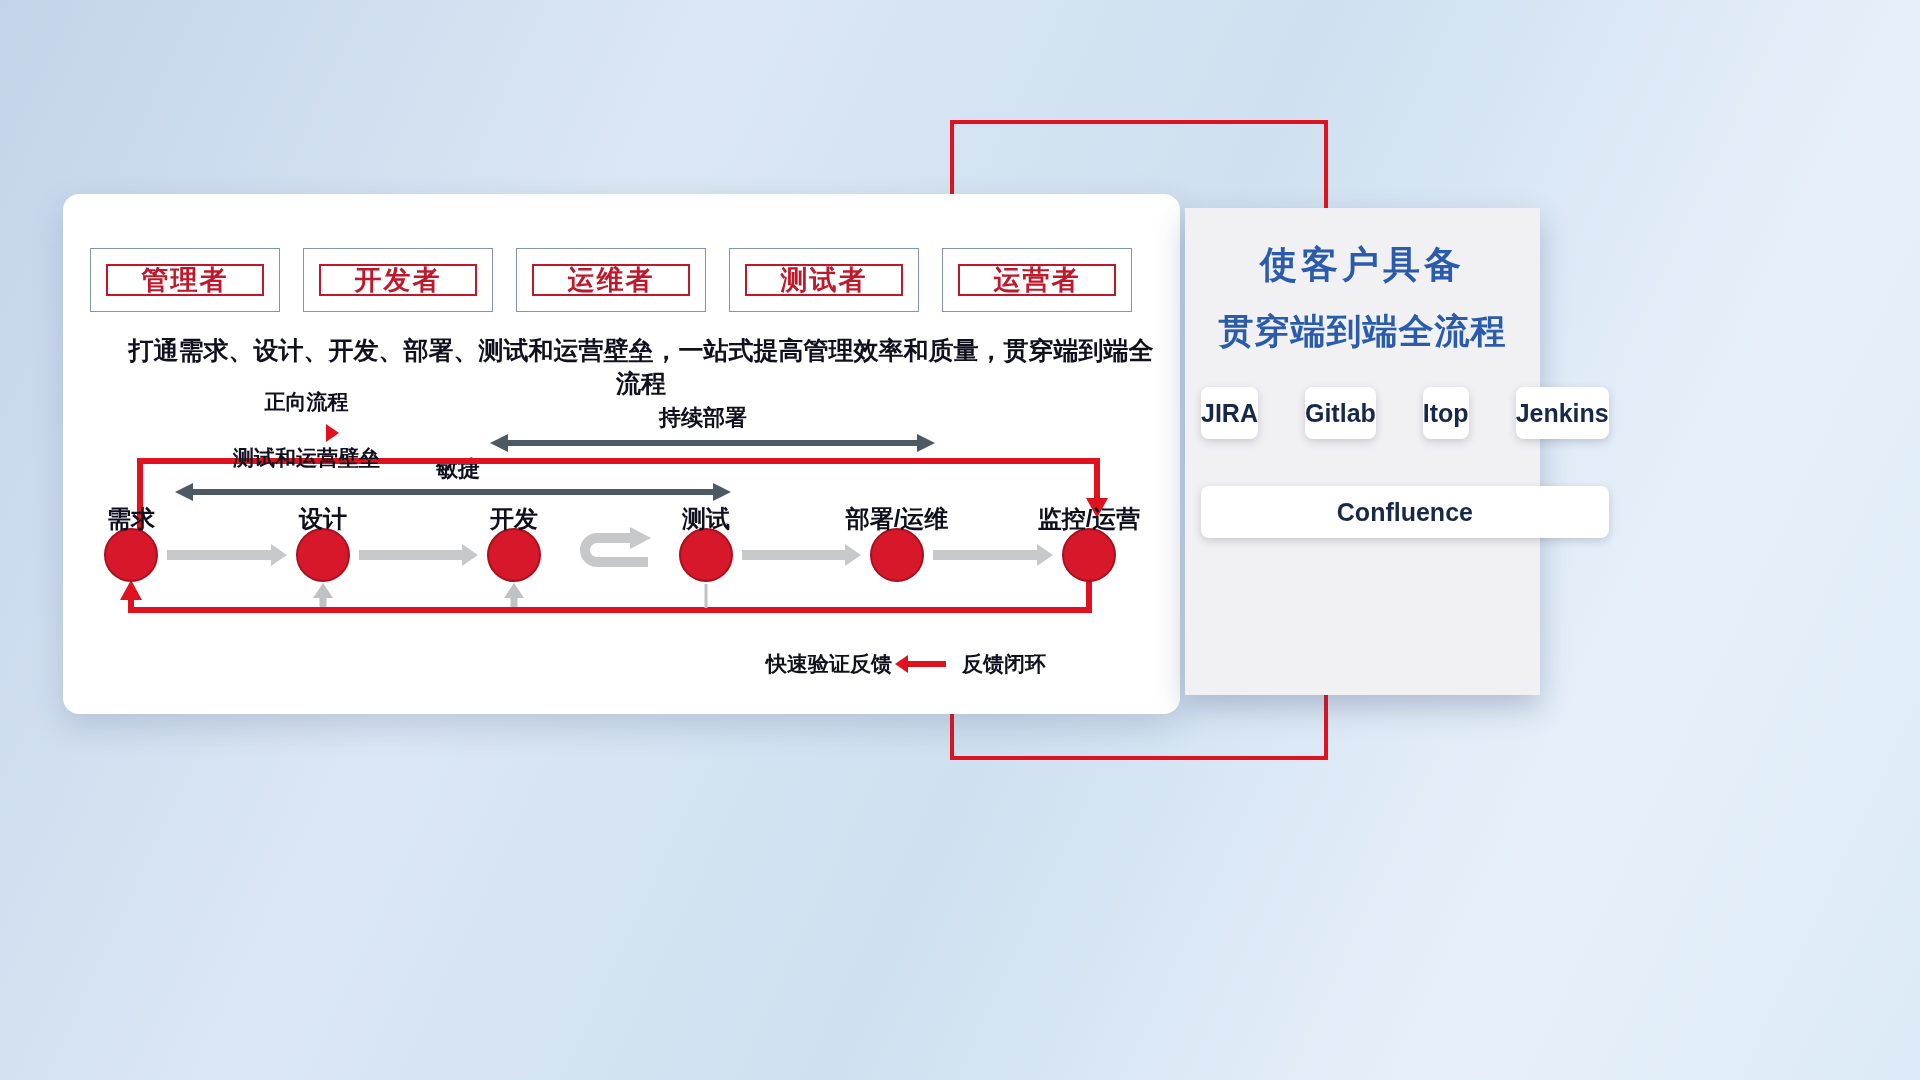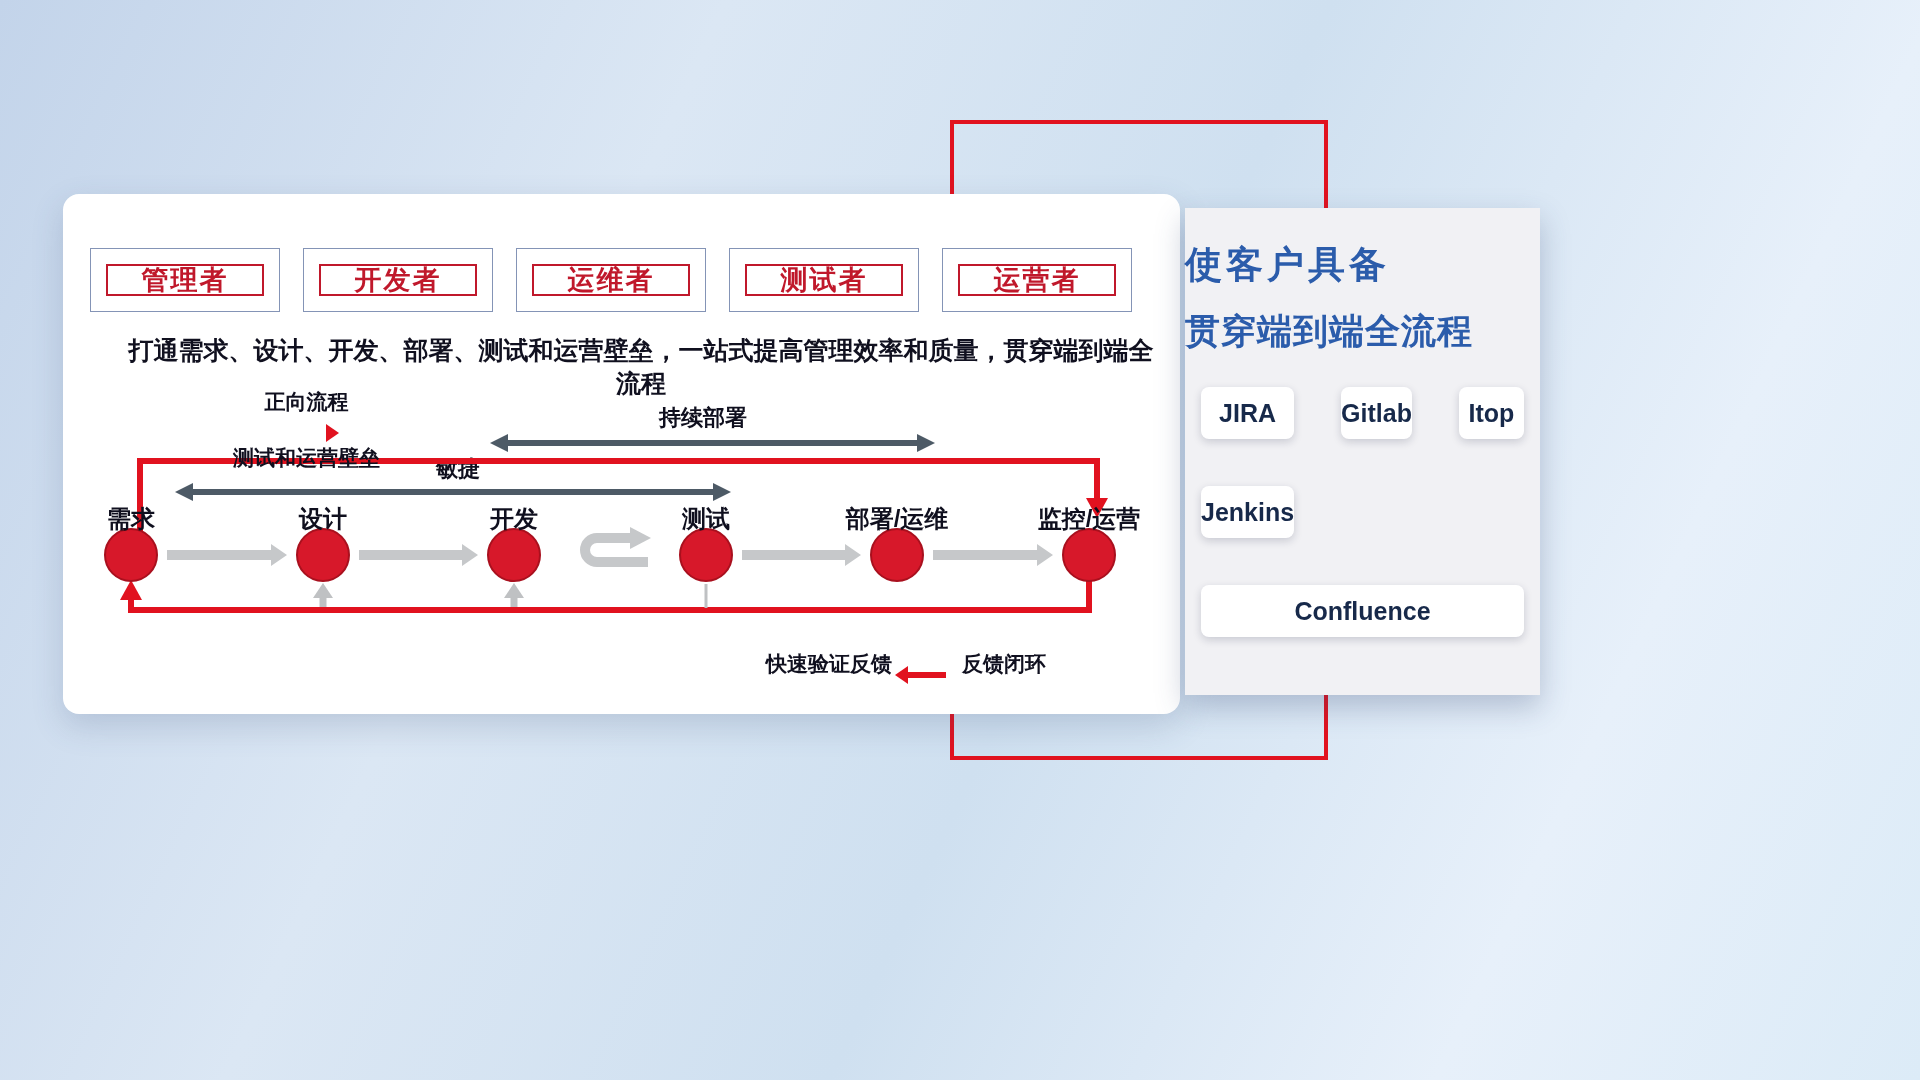--- a/index.html
+++ b/index.html
@@ -51,21 +51,21 @@
     text-align:center;font-size:25px;font-weight:700;color:var(--dark);margin-left:39px;
   }
 
   .legend-forward{
     position:absolute;left:170px;top:194px;height:28px;
     display:flex;align-items:center;gap:14px;
     font-size:21px;font-weight:700;color:var(--dark);flex-direction:column;
   }
   .legend-feedback{
     position:absolute;left:703px;top:456px;height:28px;
-    display:flex;align-items:flex-end;gap:16px;
+    display:flex;align-items:center;gap:16px;
     font-size:21px;font-weight:700;color:var(--dark);
   }
   .arrow-right{position:relative;width:38px;height:6px;background:var(--red);}
   .arrow-right::after{
     content:"";position:absolute;right:-13px;top:-6px;
     border-left:13px solid var(--red);
     border-top:9px solid transparent;border-bottom:9px solid transparent;
   }
   .arrow-left{position:relative;width:38px;height:6px;background:var(--red);}
   .arrow-left::before{
@@ -76,26 +76,26 @@
 
   .flow-svg{position:absolute;left:0;top:0;width:1117px;height:520px;}
   .flow-svg text{font-family:inherit;font-weight:700;fill:#0f0f1e;}
 
   
   .panel{
     position:absolute;left:1185px;top:208px;width:355px;height:487px;
     background:#f1f1f4;z-index:3;
     box-shadow:0 12px 28px rgba(50,70,110,.28);
   }
-  .panel-title{padding-top:32px;text-align:left;color:var(--blue);font-weight:700;font-family:Liberation Mono, monospace;}
+  .panel-title{padding-top:32px;text-align:center;color:var(--blue);font-weight:700;font-family:Liberation Mono, monospace;}
   .panel-title .line1{font-size:37px;letter-spacing:4px;margin-bottom:18px;}
   .panel-title .line2{font-size:35px;letter-spacing:1px;}
   .tools-grid{
     margin:32px 16px 0;
-    display:grid;grid-template-columns:1fr 1fr 1fr;column-gap:22px;row-gap:30px;gap:47px;
+    display:grid;grid-template-columns:1fr 1fr 1fr 1fr;column-gap:22px;row-gap:30px;gap:47px;
   }
   .tool-btn{
     height:52px;background:#ffffff;border-radius:8px;
     box-shadow:0 3px 9px rgba(20,30,60,.18);
     display:flex;align-items:center;justify-content:center;
     font-size:25px;font-weight:700;color:#17294a;
   }
   .tool-wide{grid-column:1 / -1;}
 </style>
 </head>

